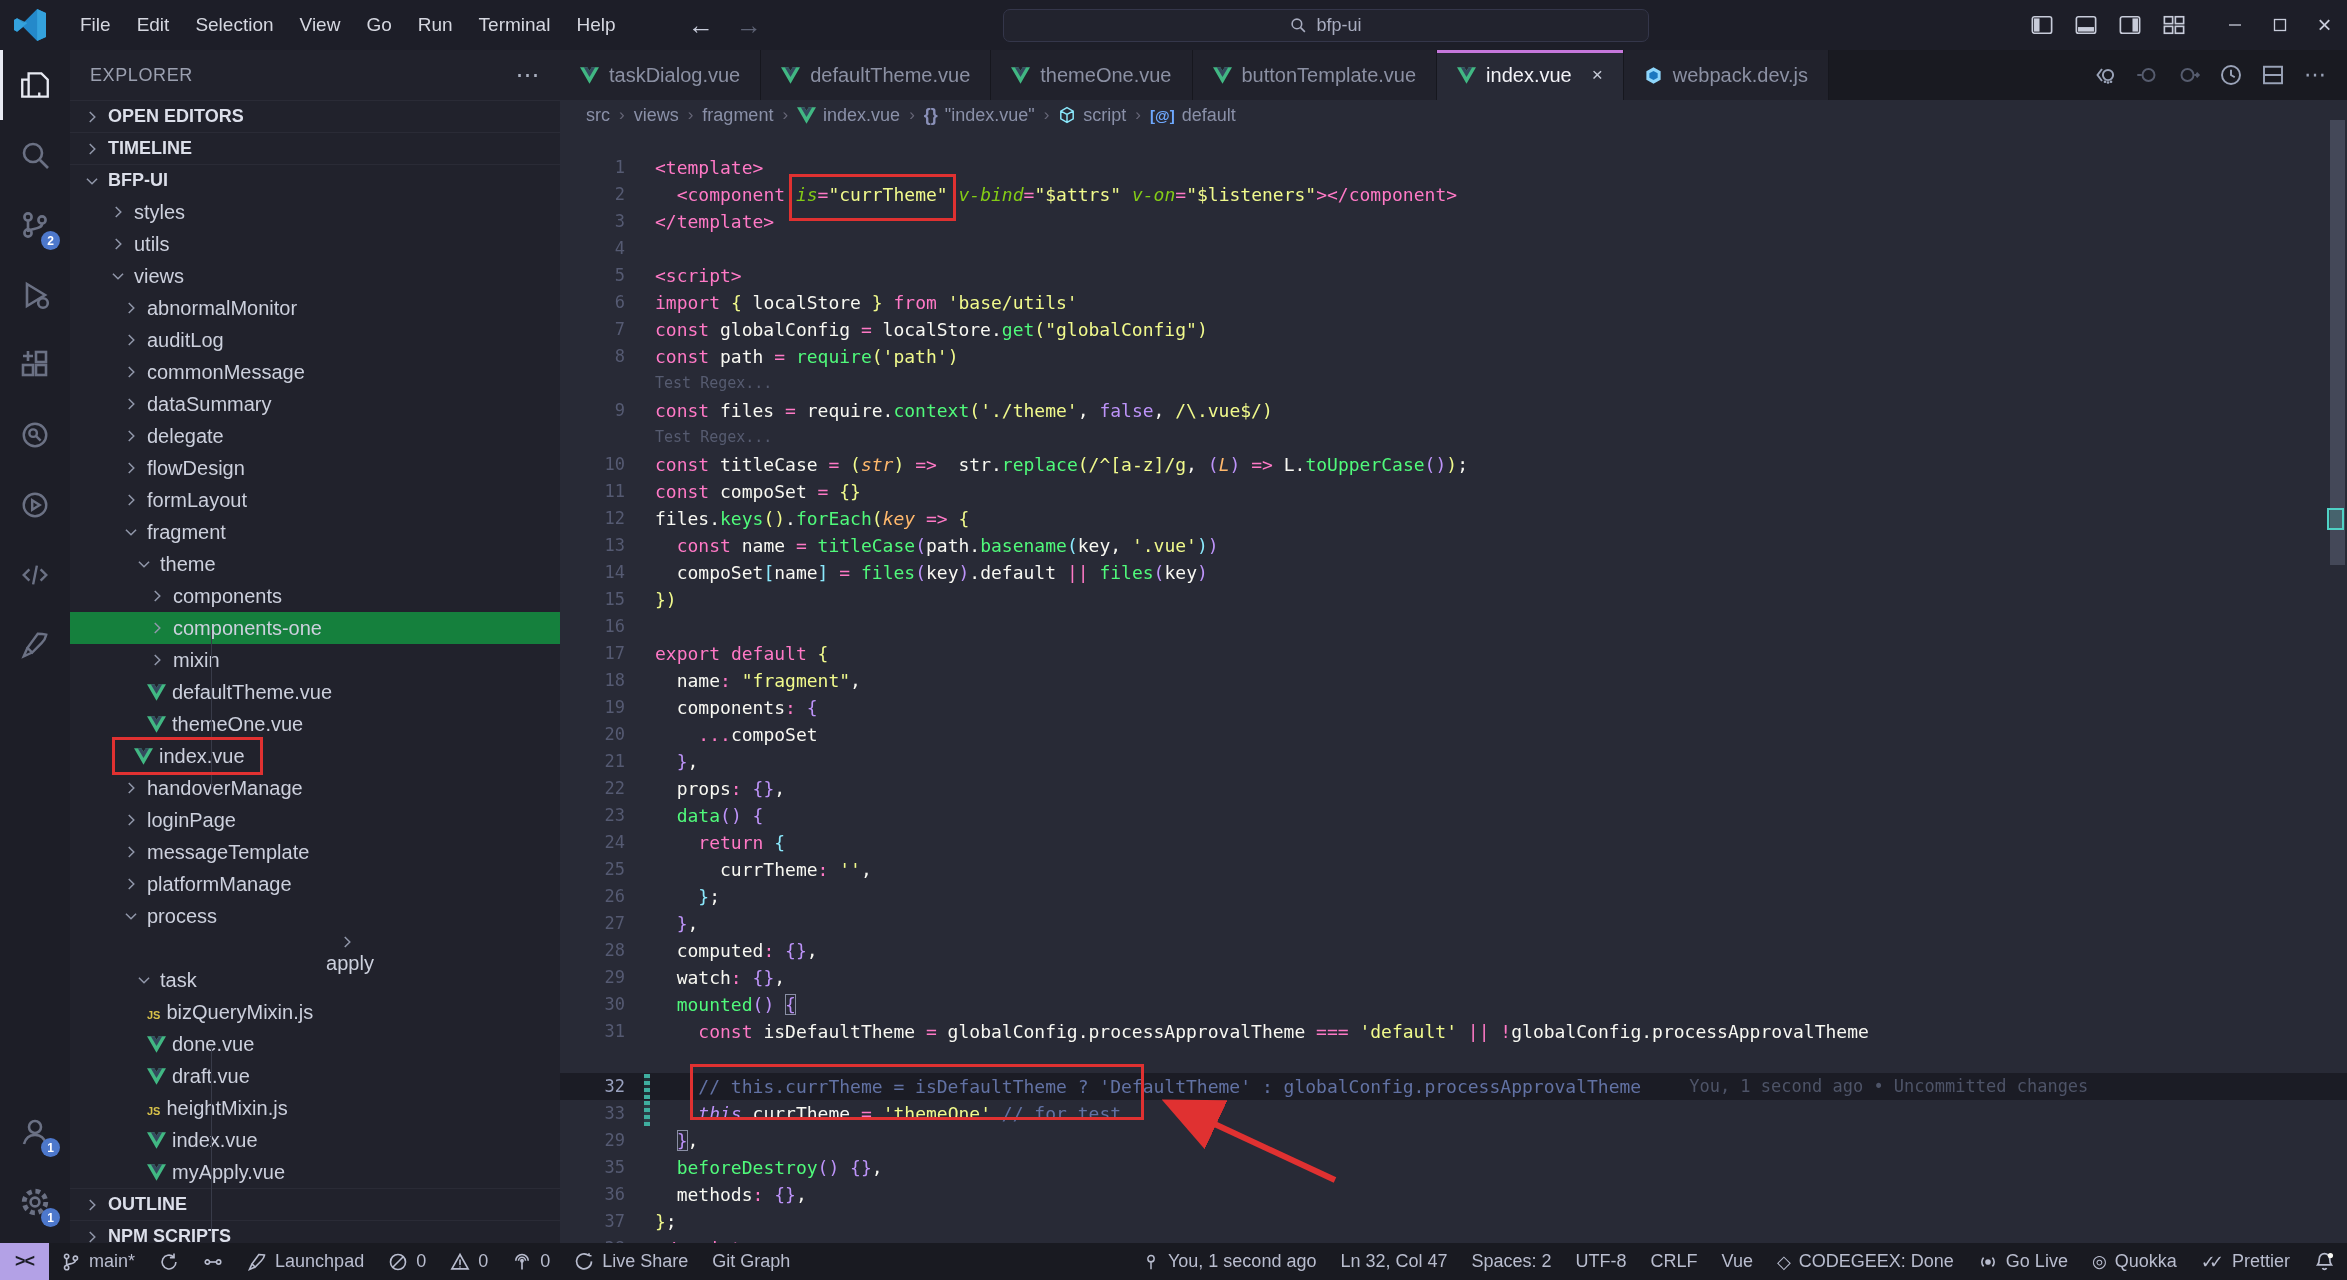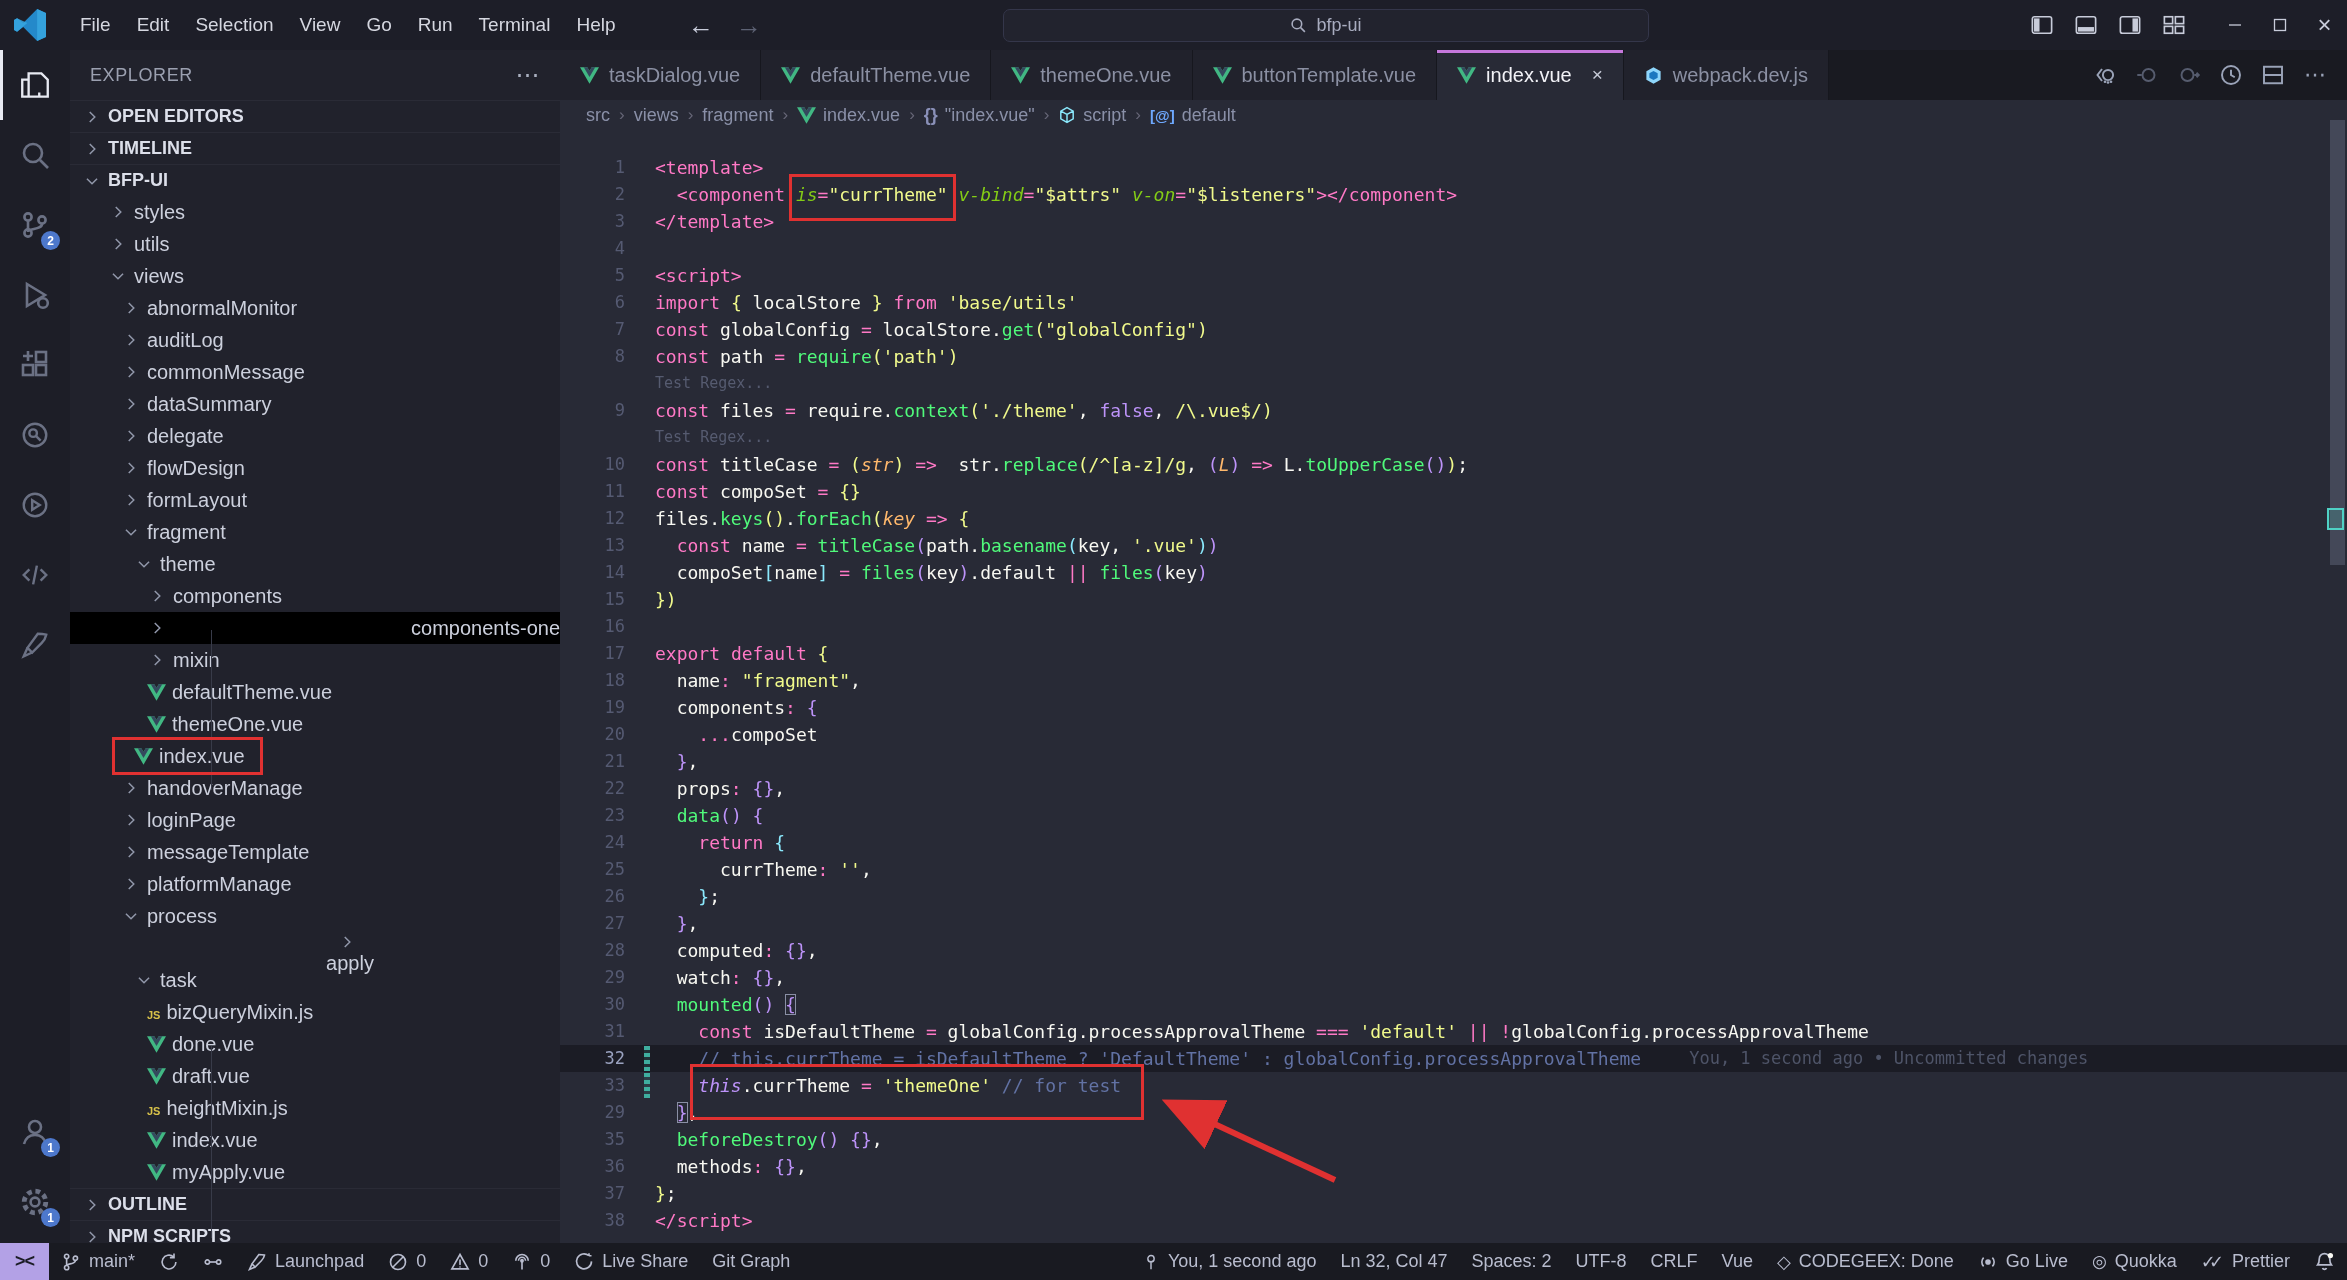--- a/index.html
+++ b/index.html
@@ -37,21 +37,21 @@
   
   .sidebar { position:absolute; left:70px; top:50px; width:490px; height:1193px; background:#21222c;
              overflow:hidden; z-index:10; }
   .sb-head { height:50px; display:flex; align-items:center; padding:0 20px; color:#9ba0b0; font-size:18px;
              letter-spacing:.6px; }
   .sb-head .more { margin-left:auto; color:#aab0c0; font-size:24px; }
   .sb-row { height:32px; display:flex; align-items:center; font-size:20px; color:#ccd0dd; white-space:nowrap;
             position:relative; }
   .sb-row.section { font-weight:bold; font-size:18px; color:#dcdfea; border-top:1px solid #2a2b36;
                     padding-left:12px; gap:6px; }
-  .sb-row.hovered { background:#000000;justify-content:space-between; }
+  .sb-row.hovered { background:#15803d; }
   .chev { width:20px; height:20px; flex:0 0 20px; color:#9298ab; display:inline-flex; align-items:center;
           justify-content:center; }
   .sb-label { margin-left:6px; }
   .jsbadge { color:#d8c24a; font-weight:bold; font-size:11px; letter-spacing:0; font-family:"Liberation Sans",sans-serif; }
   .guide { position:absolute; width:1px; background:#383b49; left:141px; z-index:1; }
 
   
   .editor-area { position:absolute; left:560px; top:50px; width:1787px; height:1193px; background:#282a36; }
   .tabbar { height:50px; background:#191a21; display:flex; align-items:stretch; }
   .tab { display:flex; align-items:center; gap:10px; padding:0 20px; font-size:20px; color:#8b90a3;
@@ -63,21 +63,21 @@
   .tab-actions .dim { color:#565c6e; }
   .breadcrumb { height:30px; background:#282a36; display:flex; align-items:center; padding-left:26px;
                 color:#8a90a8; font-size:18px; }
   .breadcrumb .sep { margin:0 9px; color:#667; font-size:17px; }
   .bc-item { display:flex; align-items:center; gap:7px; }
 
   .code { position:absolute; left:0; top:80px; width:1787px; height:1113px; overflow:hidden;
           font-family:"DejaVu Sans Mono", monospace; font-size:18px; padding-top:24px; }
   .cl { position:relative; height:27px; line-height:27px; white-space:pre; display:flex; }
   .cl .gut { flex:0 0 95px; text-align:right; padding-right:30px; color:#555a72; font-size:17px; }
-  .cl.cur { background:rgba(13,14,20,.5); }
+  .cl.cur { background:rgba(13,14,20,.5);margin-top:28px; }
   .cl.cur .gut { color:#9aa2c0; }
   .lens { height:27px; line-height:27px; padding-left:95px; color:#565b70; font-size:15px; white-space:pre; }
   .blame { color:#4e5468; margin-left:48px; font-size:17px; }
   .chg { position:absolute; left:84px; top:1px; bottom:1px; width:6px;
          background:repeating-linear-gradient(180deg,#3fae9f 0 4px, rgba(63,174,159,.15) 4px 7px); }
   .tk-tag{color:#ff79c6} .tk-kw{color:#ff79c6} .tk-fg{color:#f8f8f2} .tk-str{color:#f1fa8c}
   .tk-fn{color:#50fa7b} .tk-attr{color:#84cc16;font-style:italic} .tk-param{color:#ffb86c;font-style:italic}
   .tk-this{color:#bd93f9;font-style:italic} .tk-bool{color:#bd93f9} .tk-com{color:#6272a4}
   .tk-b1{color:#f1fa8c} .tk-b2{color:#bd93f9} .tk-b3{color:#8be9fd} .tk-regex{color:#f1fa8c}
   .tk-b2m{color:#bd93f9; box-shadow:inset 0 0 0 1px #8a8fa5;}

